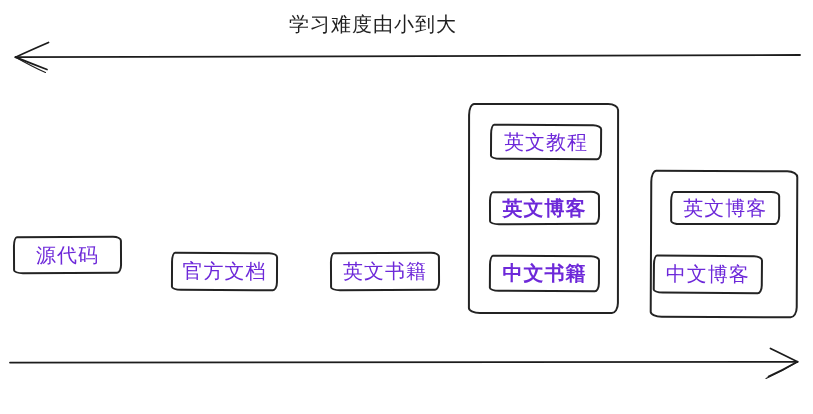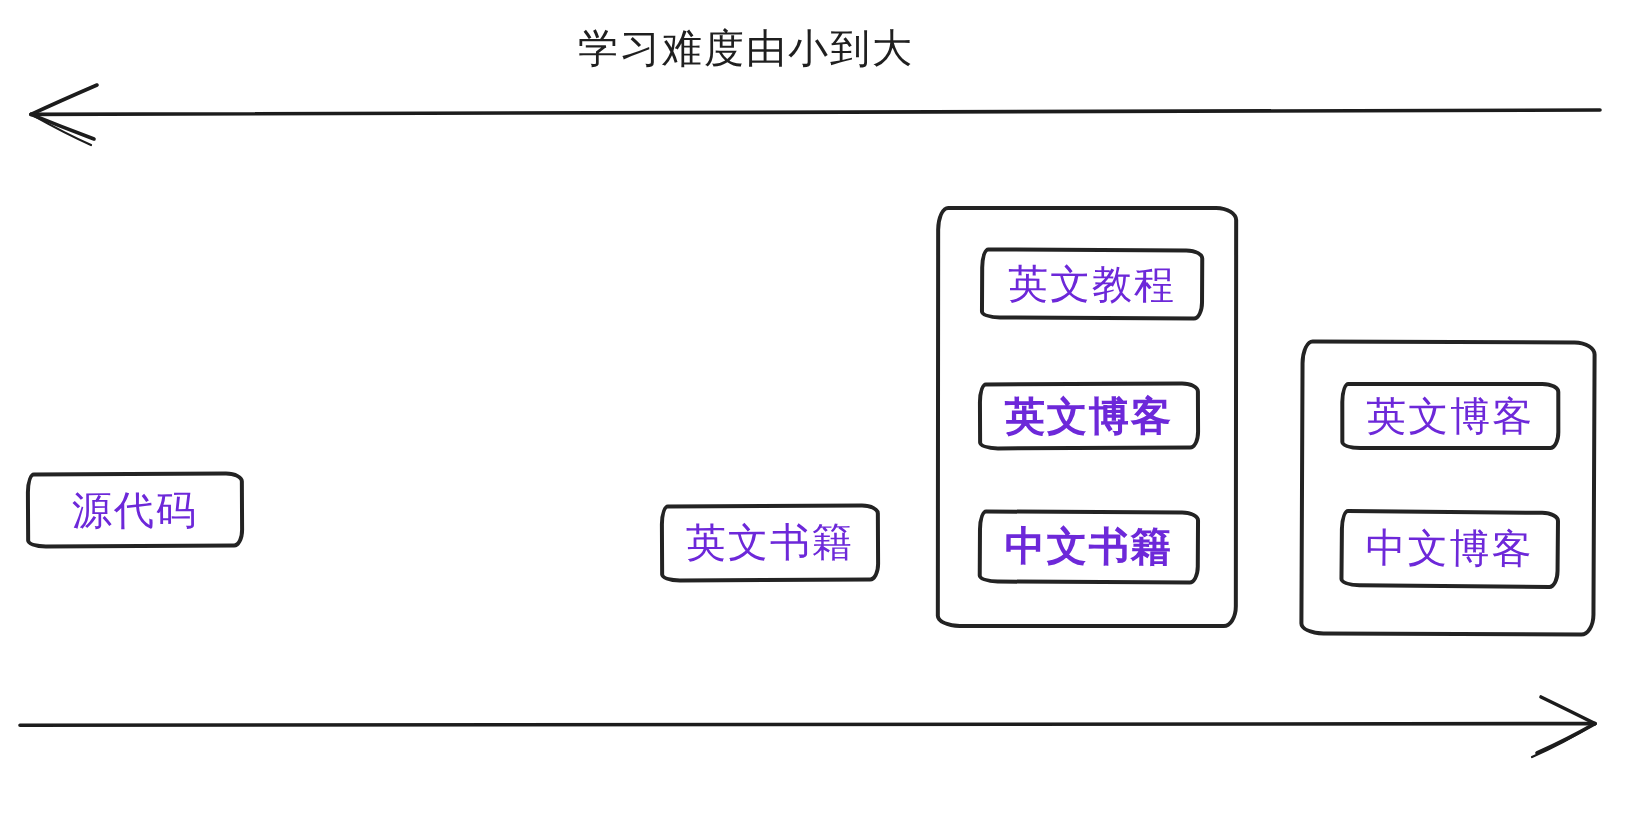--- a/index.html
+++ b/index.html
@@ -79,27 +79,28 @@
         <path d="M 10 362.6 Q 400 361.6 797.5 361.8"></path>
         <path d="M 770.5 348.5 Q 786 356 797.5 361.8"></path>
         <path d="M 797.5 361.8 Q 784 369.5 768.5 376.5"></path>
         <path d="M 797.5 361.8 Q 782 371.5 766 378.5" stroke-width="1.1"></path>
       </g>
     </g>
   </svg>
 
   <div class="sketch-box r-neg" style="left:13px; top:236px; width:109px; height:38px;">源代码</div>
 
+  <div class="sketch-box r-pos" style="left:171px; top:252px; width:107px; height:39px;">官方文档</div>
 
   <div class="sketch-box r-neg" style="left:330px; top:252px; width:110px; height:39px;">英文书籍</div>
 
   <div class="sketch-group r-none" style="left:468px; top:103px; width:151px; height:211px;">
     <div class="sketch-box r-pos" style="left:20px; top:19px; width:112px; height:36px;">英文教程</div>
     <div class="sketch-box r-neg" style="left:19px; top:86px; width:111px; height:34px;font-weight:bold;">英文博客</div>
     <div class="sketch-box r-pos" style="left:19px; top:150px; width:111px; height:37px;font-weight:bold;">中文书籍</div>
   </div>
 
   <div class="sketch-group r-pos" style="left:650px; top:170px; width:148px; height:148px;">
     <div class="sketch-box r-neg" style="left:18px; top:19px; width:110px; height:34px;">英文博客</div>
-    <div class="sketch-box r-pos" style="left:18px; top:83px; width:110px; height:39px;">中文博客</div>
+    <div class="sketch-box r-pos" style="left:1px; top:83px; width:110px; height:39px;">中文博客</div>
   </div>
 
 </div>
 
 </body></html>

